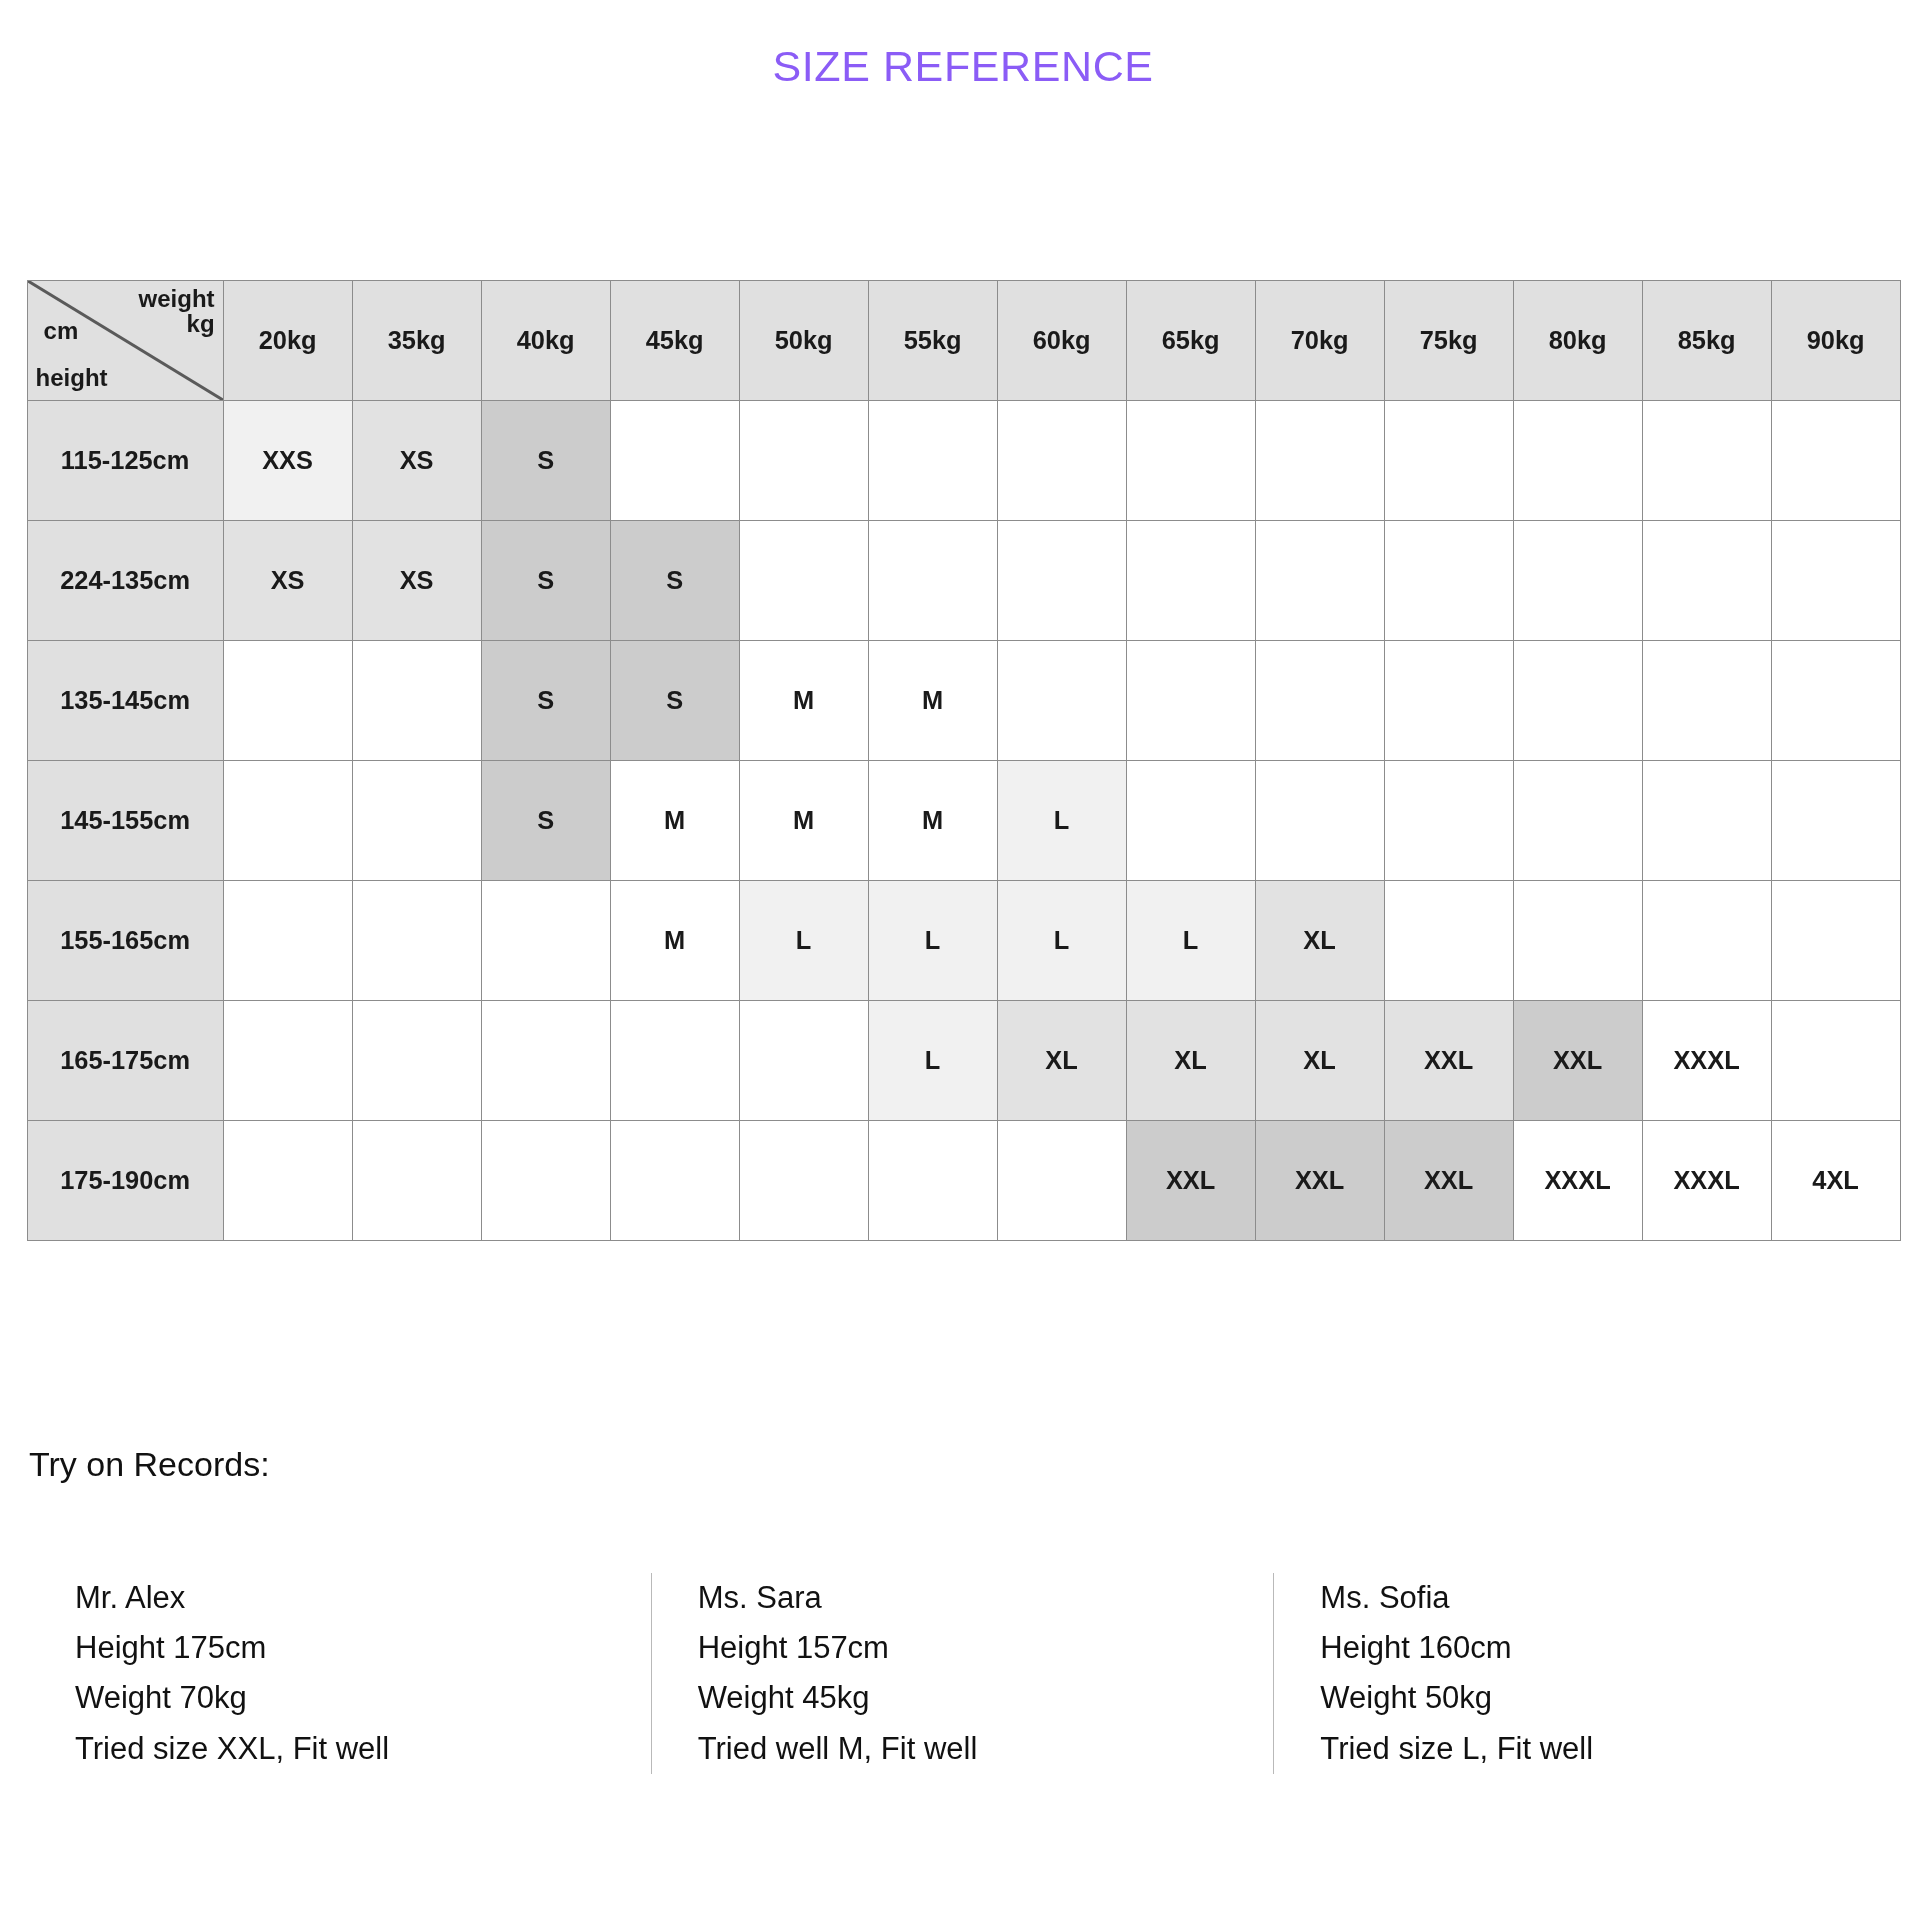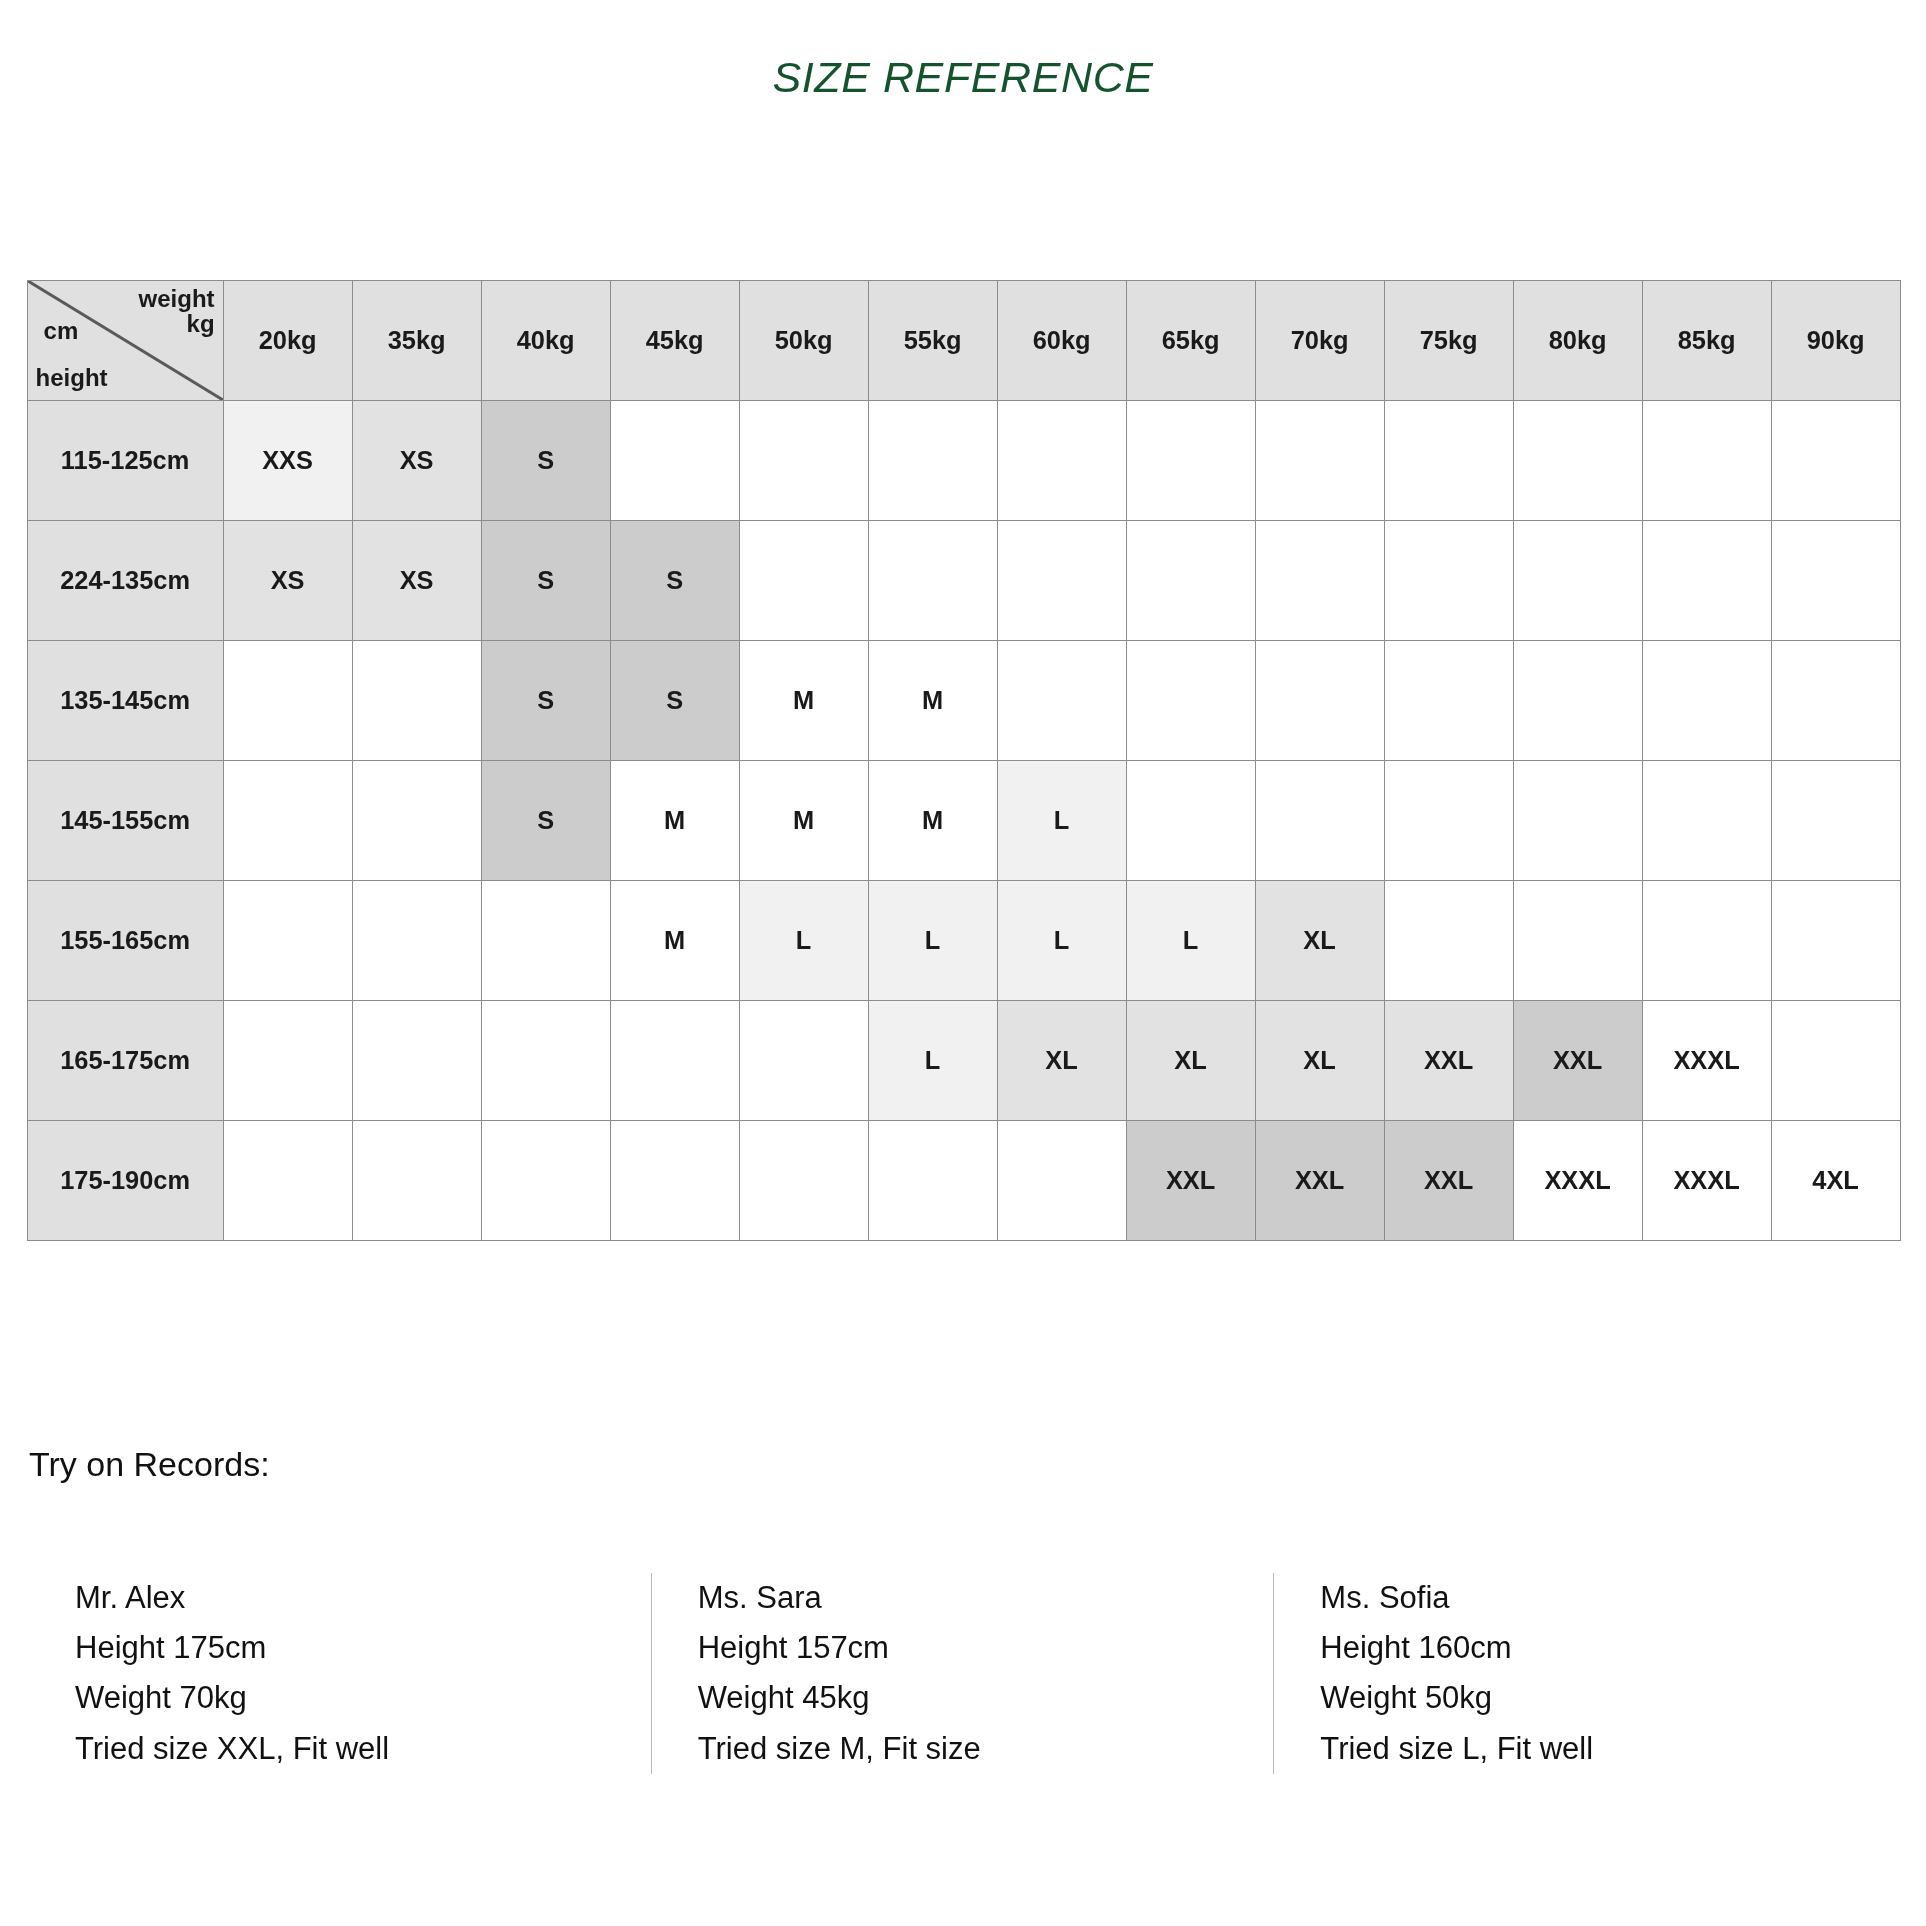--- a/index.html
+++ b/index.html
@@ -16,23 +16,22 @@
     position: relative;
     width: 1926px;
     height: 1926px;
     overflow: hidden;
   }
   .title {
     text-align: center;
     font-size: 43px;
     font-weight: 400;
     letter-spacing: 0.6px;
-    margin-top: 53px;
-    color: #14532d;
-    font-style: italic;
+    margin-top: 42px;
+    color: #8b5cf6;
   }
 
   
   .watermark {
     position: absolute;
     left: 607px;
     top: 520px;
     width: 867px;
     height: 405px;
     pointer-events: none;
@@ -340,21 +339,21 @@
       <div class="record-col">
         <div class="line">Mr. Alex</div>
         <div class="line">Height 175cm</div>
         <div class="line">Weight 70kg</div>
         <div class="line">Tried size XXL, Fit well</div>
       </div>
       <div class="record-col">
         <div class="line">Ms. Sara</div>
         <div class="line">Height 157cm</div>
         <div class="line">Weight 45kg</div>
-        <div class="line">Tried size M, Fit size</div>
+        <div class="line">Tried well M, Fit well</div>
       </div>
       <div class="record-col">
         <div class="line">Ms. Sofia</div>
         <div class="line">Height 160cm</div>
         <div class="line">Weight 50kg</div>
         <div class="line">Tried size L, Fit well</div>
       </div>
     </div>
 
 </div>

